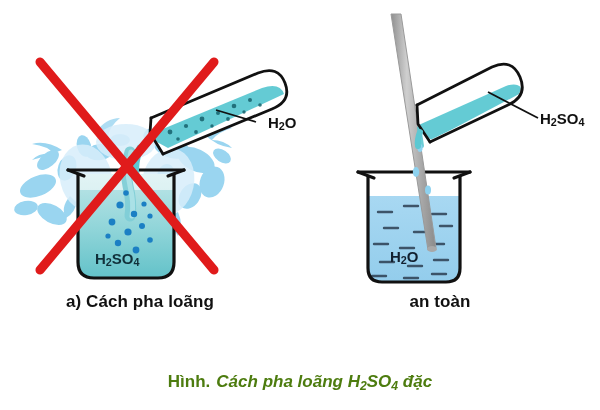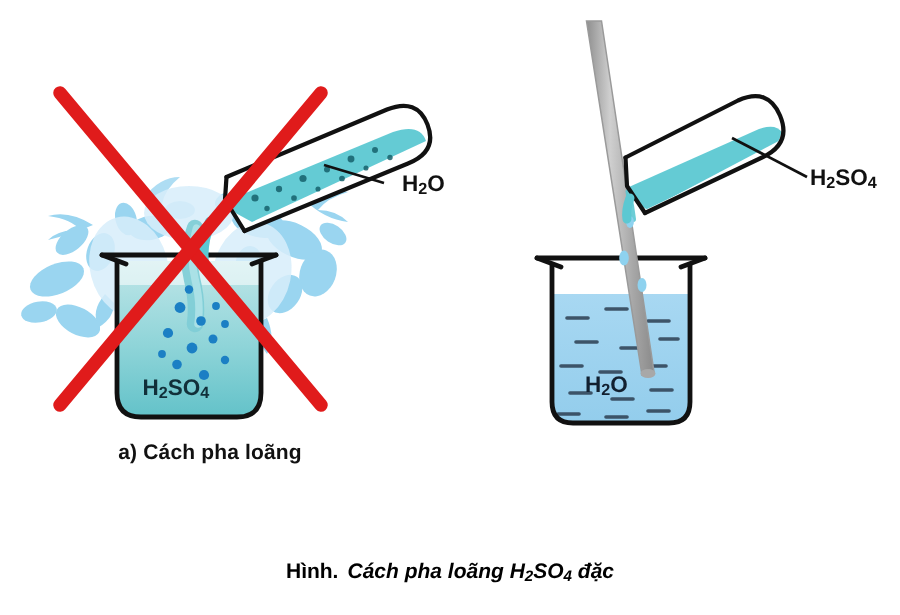--- a/index.html
+++ b/index.html
@@ -7,29 +7,29 @@
     width:600px;height:410px;background:#ffffff;
     font-family:"Liberation Sans", sans-serif;
     overflow:hidden;position:relative;
   }
   #stage{position:absolute;left:0;top:0;width:600px;height:410px;}
   svg.layer{position:absolute;left:0;top:0;width:600px;height:410px;}
 
   .cap{
     position:absolute;text-align:center;
     font-family:"Liberation Sans", sans-serif;
-    font-weight:bold;font-size:14px;color:#111111;
+    font-weight:bold;font-size:17px;color:#111111;
     line-height:17px;letter-spacing:0.1px;
   }
   #cap-a{left:30px;top:293px;width:220px;}
   #cap-b{left:330px;top:293px;width:220px;}
 
   #figcap{
     position:absolute;left:60px;top:372px;width:480px;
-    text-align:center;font-size:14px;color:#000000;
+    text-align:center;font-size:17px;color:#4d7c0f;
     font-family:"Liberation Sans", sans-serif;
   }
   #figcap .lbl{font-weight:bold;}
   #figcap .ttl{font-style:italic;font-weight:bold;padding-left:6px;}
 
   .tag{
     position:absolute;font-family:"Liberation Sans", sans-serif;
     font-weight:bold;font-size:15px;color:#111111;white-space:nowrap;
   }
   #tag-h2o{left:268px;top:114px;}
@@ -237,19 +237,20 @@
   </div>
   <div class="beakerlbl" id="lbl-water">
     H<sub>2</sub>O
   </div>
 
   <div class="cap" id="cap-a">
     <div>a) Cách pha loãng</div>
   </div>
 
   <div class="cap" id="cap-b">
+    <div>an toàn</div>
   </div>
 
   <div id="figcap">
     <span class="lbl">Hình.</span><span class="ttl">Cách pha loãng H<sub>2</sub>SO<sub>4</sub> đặc</span>
   </div>
 
 </div>
 
 </body></html>

